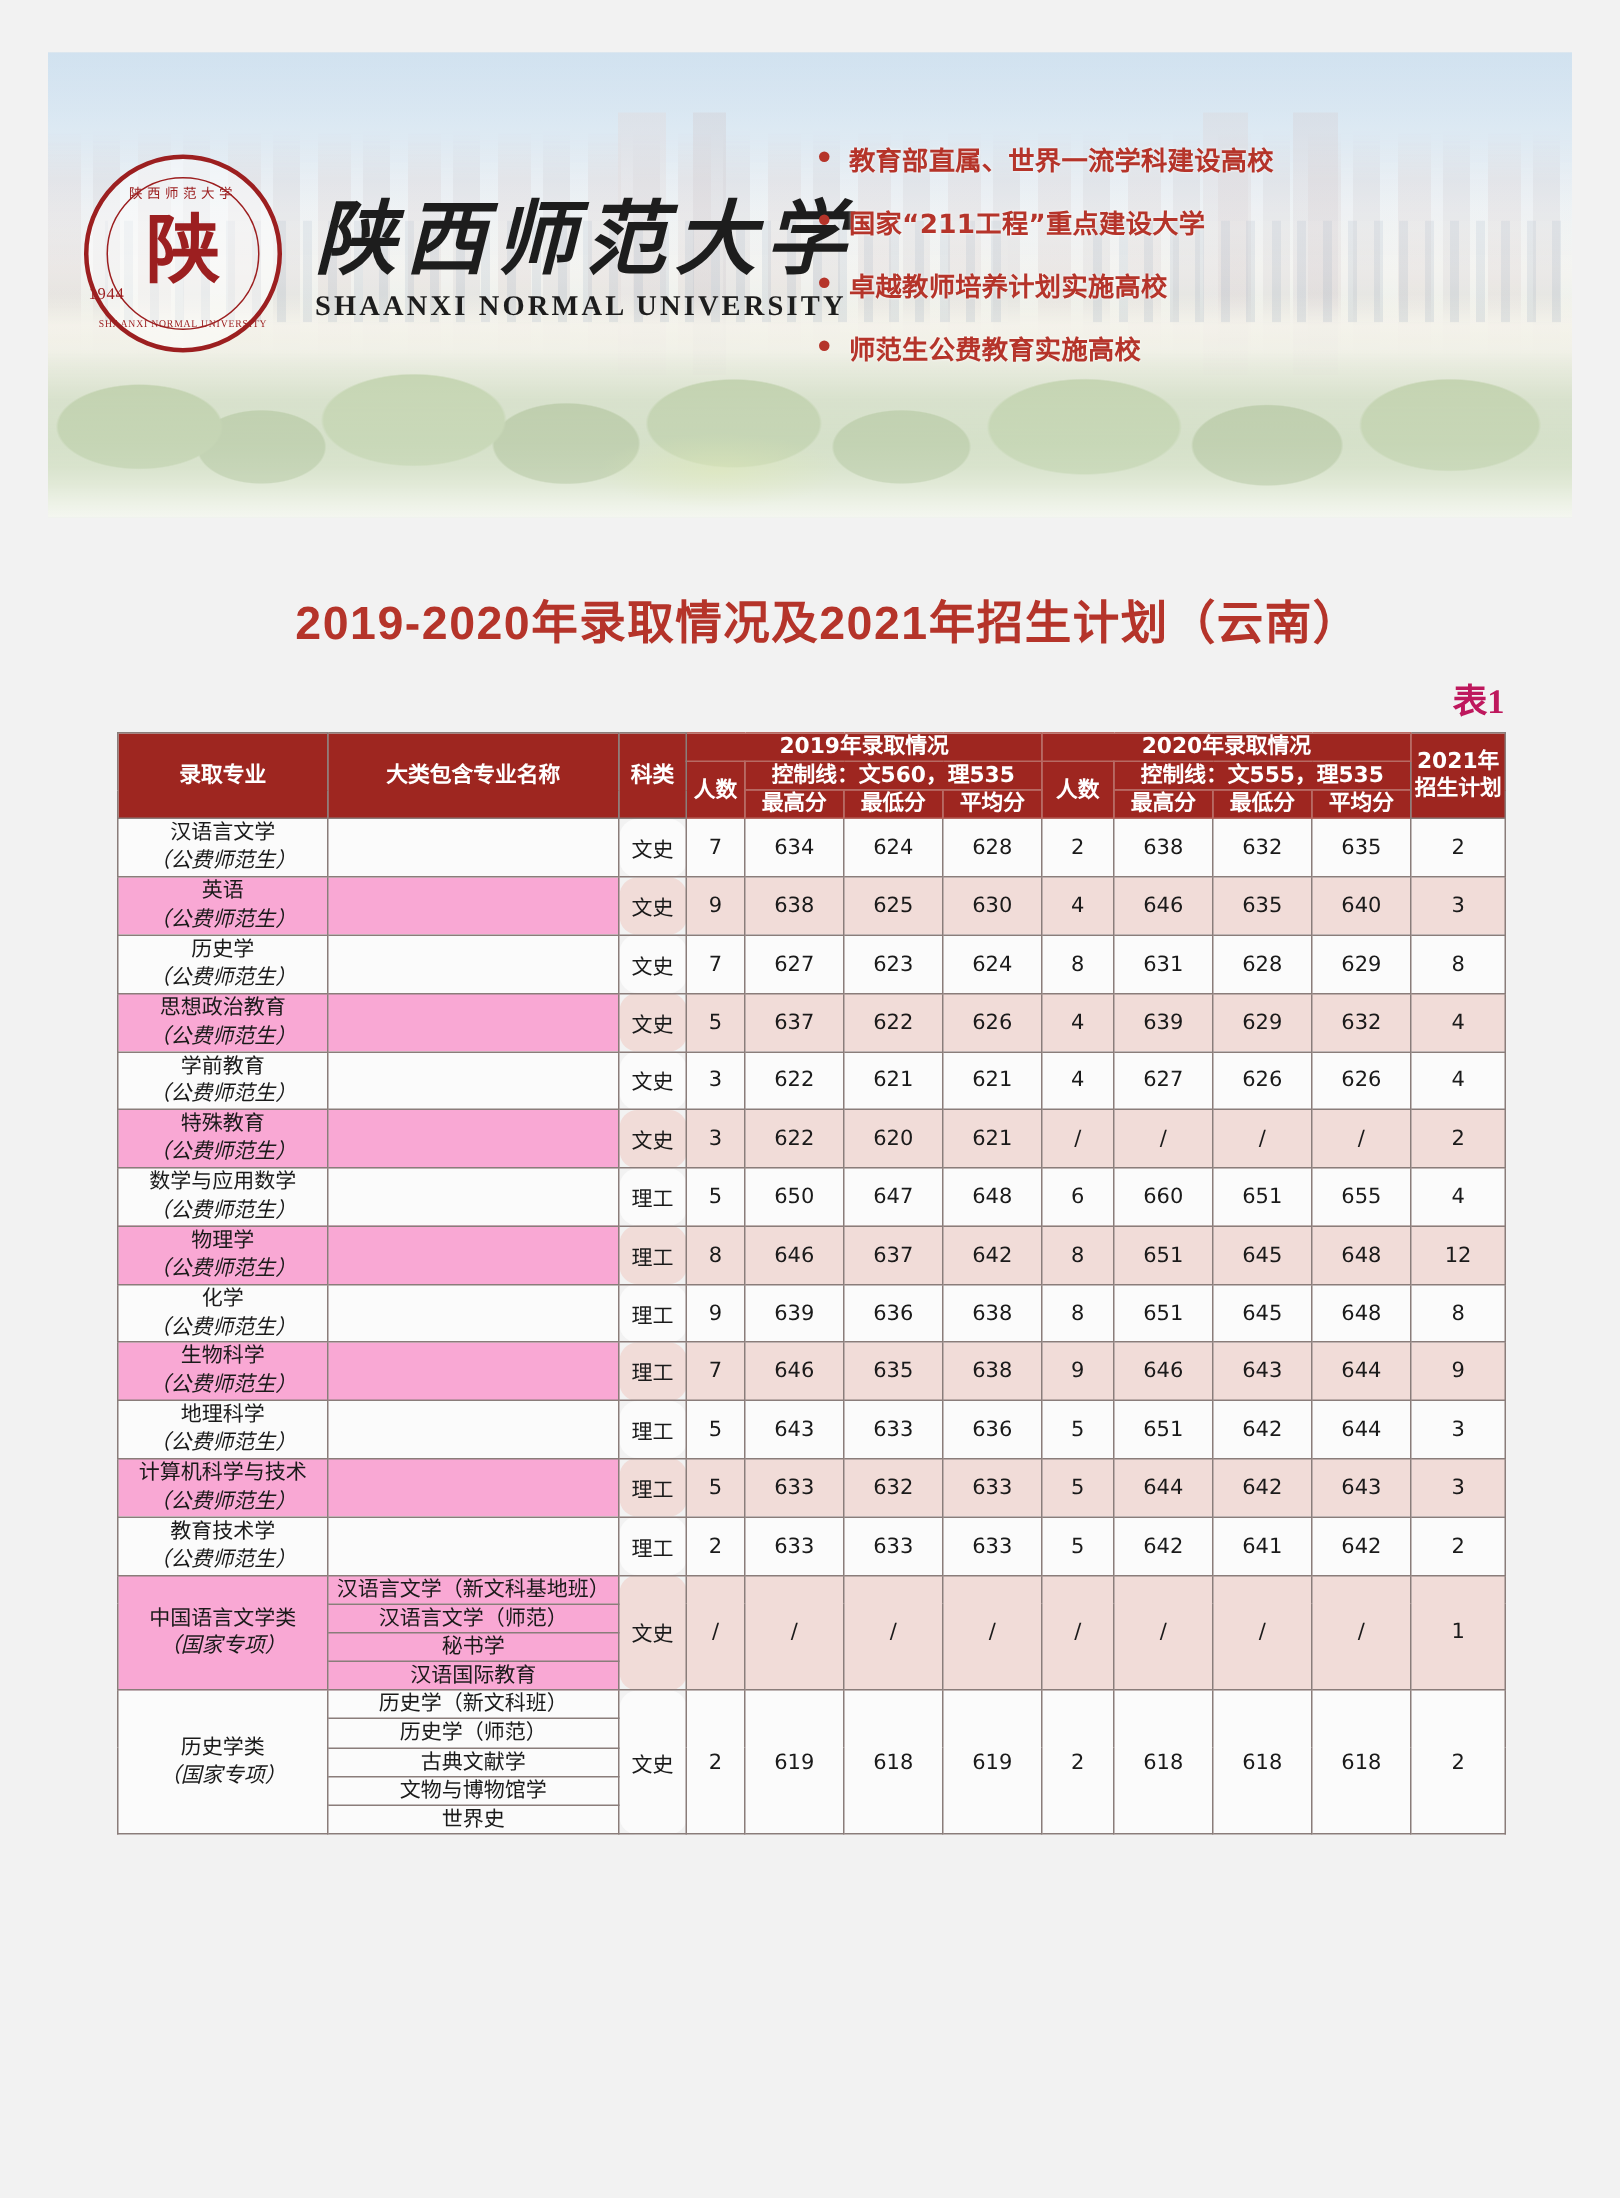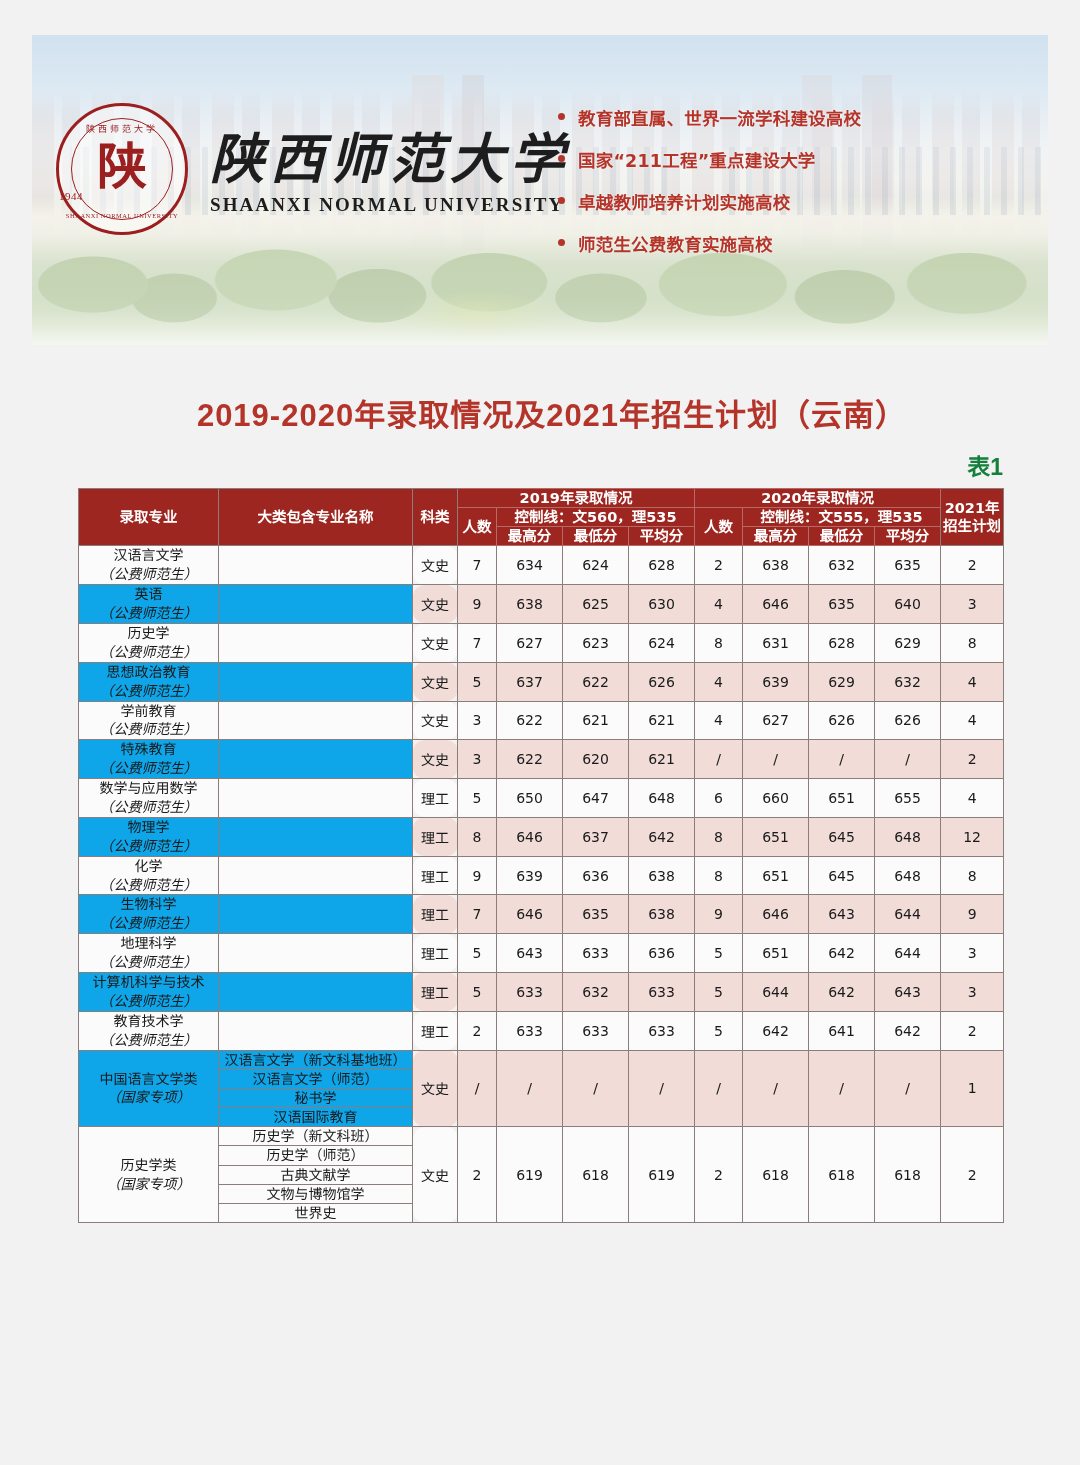--- a/index.html
+++ b/index.html
@@ -155,21 +155,21 @@
     font-family: "Liberation Serif", serif;
     font-size: 19px; font-weight: 700;
     color: #1d1d1d;
     letter-spacing: 2.1px;
     white-space: nowrap;
   }
 
   
   #bullets {
     position: absolute; left: 512px; top: 58px; z-index: 6;
-    list-style: none; margin: 12px; padding: 0;
+    list-style: none; margin: 0; padding: 0;
   }
   #bullets li {
     position: relative;
     padding-left: 22px;
     margin-bottom: 17px;
     font-family: "DejaVu Sans", sans-serif;
     font-size: 17.5px; font-weight: 700;
     color: #b5342a;
     white-space: nowrap;
     letter-spacing: .2px;
@@ -189,22 +189,22 @@
     font-family: Liberation Sans, sans-serif;
     font-size: 31px; font-weight: 700;
     color: #b5342a;
     letter-spacing: 1px;
     white-space: nowrap;
   }
 
   
   #table-label {
     position: absolute; right: 77px; top: 448px;
-    font-family: Liberation Sans, sans-serif;
-    font-size: 23px; font-weight: 700; color: #15803d;
+    font-family: Liberation Serif, serif;
+    font-size: 23px; font-weight: 700; color: #be185d;
   }
 
   
   #table-wrap {
     position: absolute; left: 78px; top: 488px;
     width: 925px;
   }
   table.plan {
     border-collapse: collapse;
     width: 925px;
@@ -225,21 +225,21 @@
     font-weight: 700;
     font-size: 14.5px;
     border-color: #b76a63;
     line-height: 1.25;
   }
   table.plan thead th.outer { border-color: #8a7d7a; }
 
   tbody tr.shade td { background: #f1dcd8; }
   tbody tr td { background: #fbfbfb; }
   tbody tr.shade td.major-cell,
-  tbody tr.shade td.sub-cell { background: #0ea5e9; }
+  tbody tr.shade td.sub-cell { background: #f9a8d4; }
 
   td.major-cell {
     font-size: 14.5px;
     line-height: 1.35;
     padding: 6px 2px;
   }
   td.sub-cell {
     font-size: 13.5px;
     padding: 5px 4px;
     line-height: 1.3;

